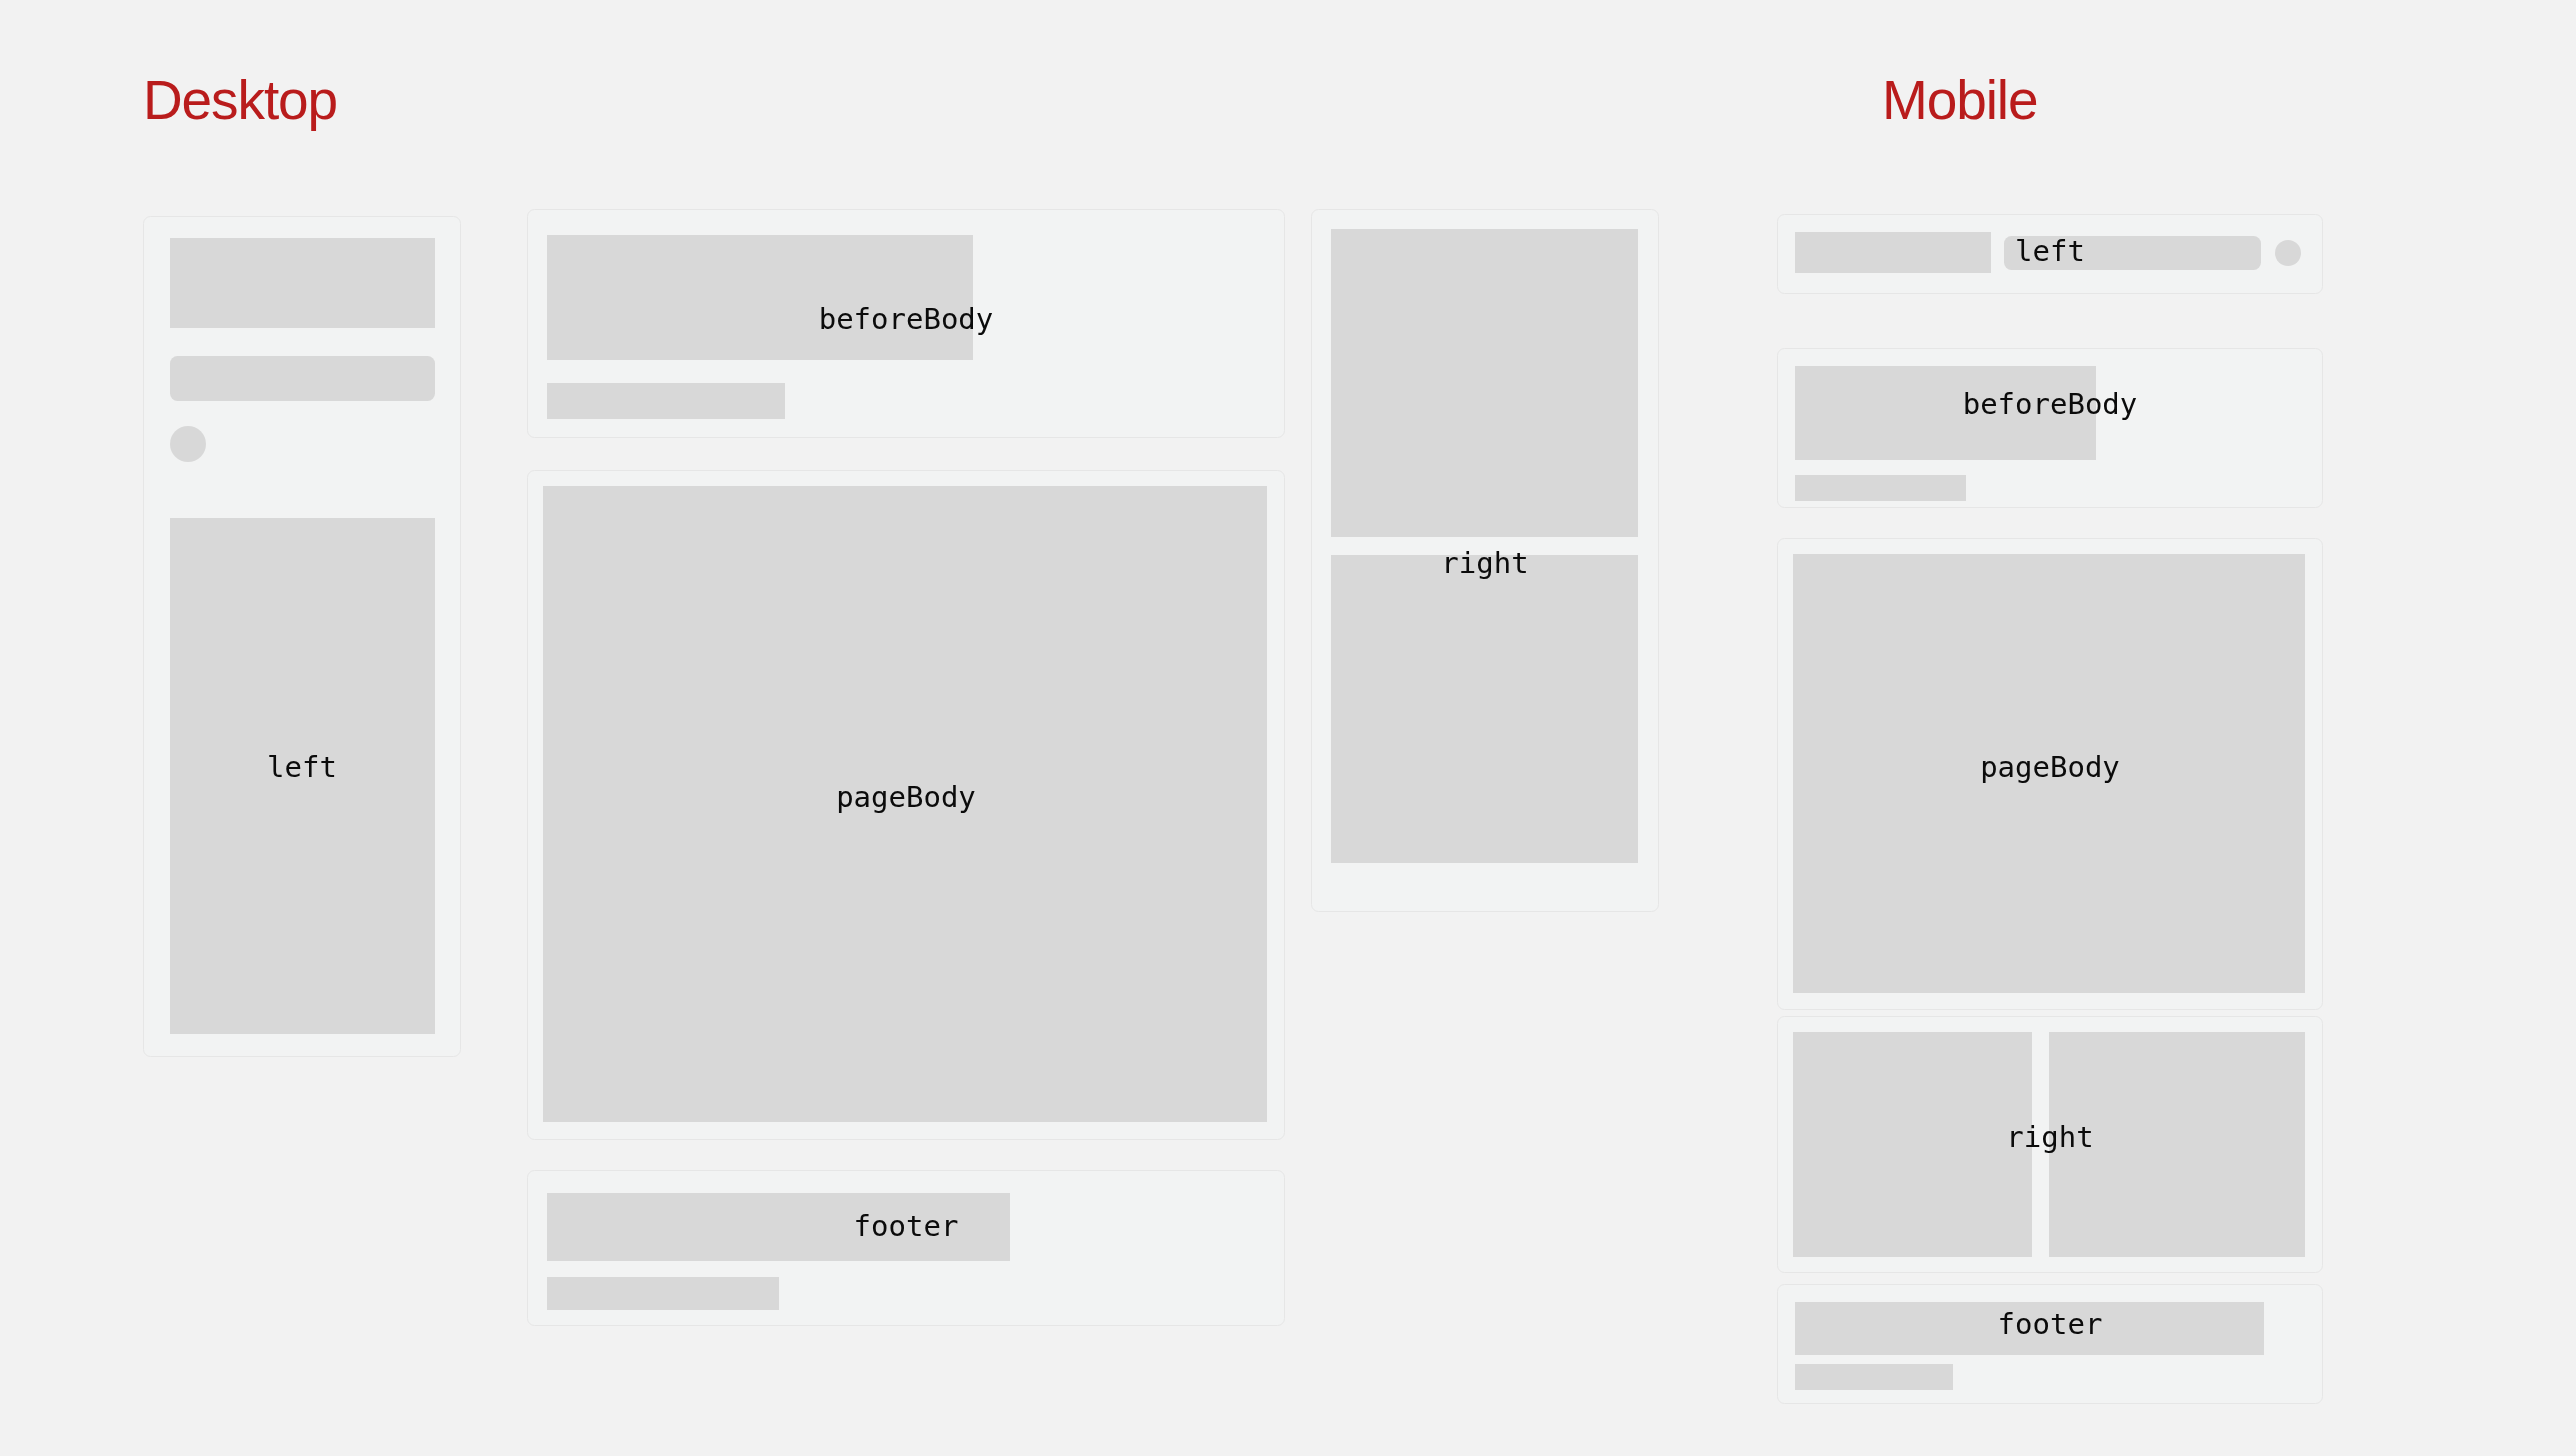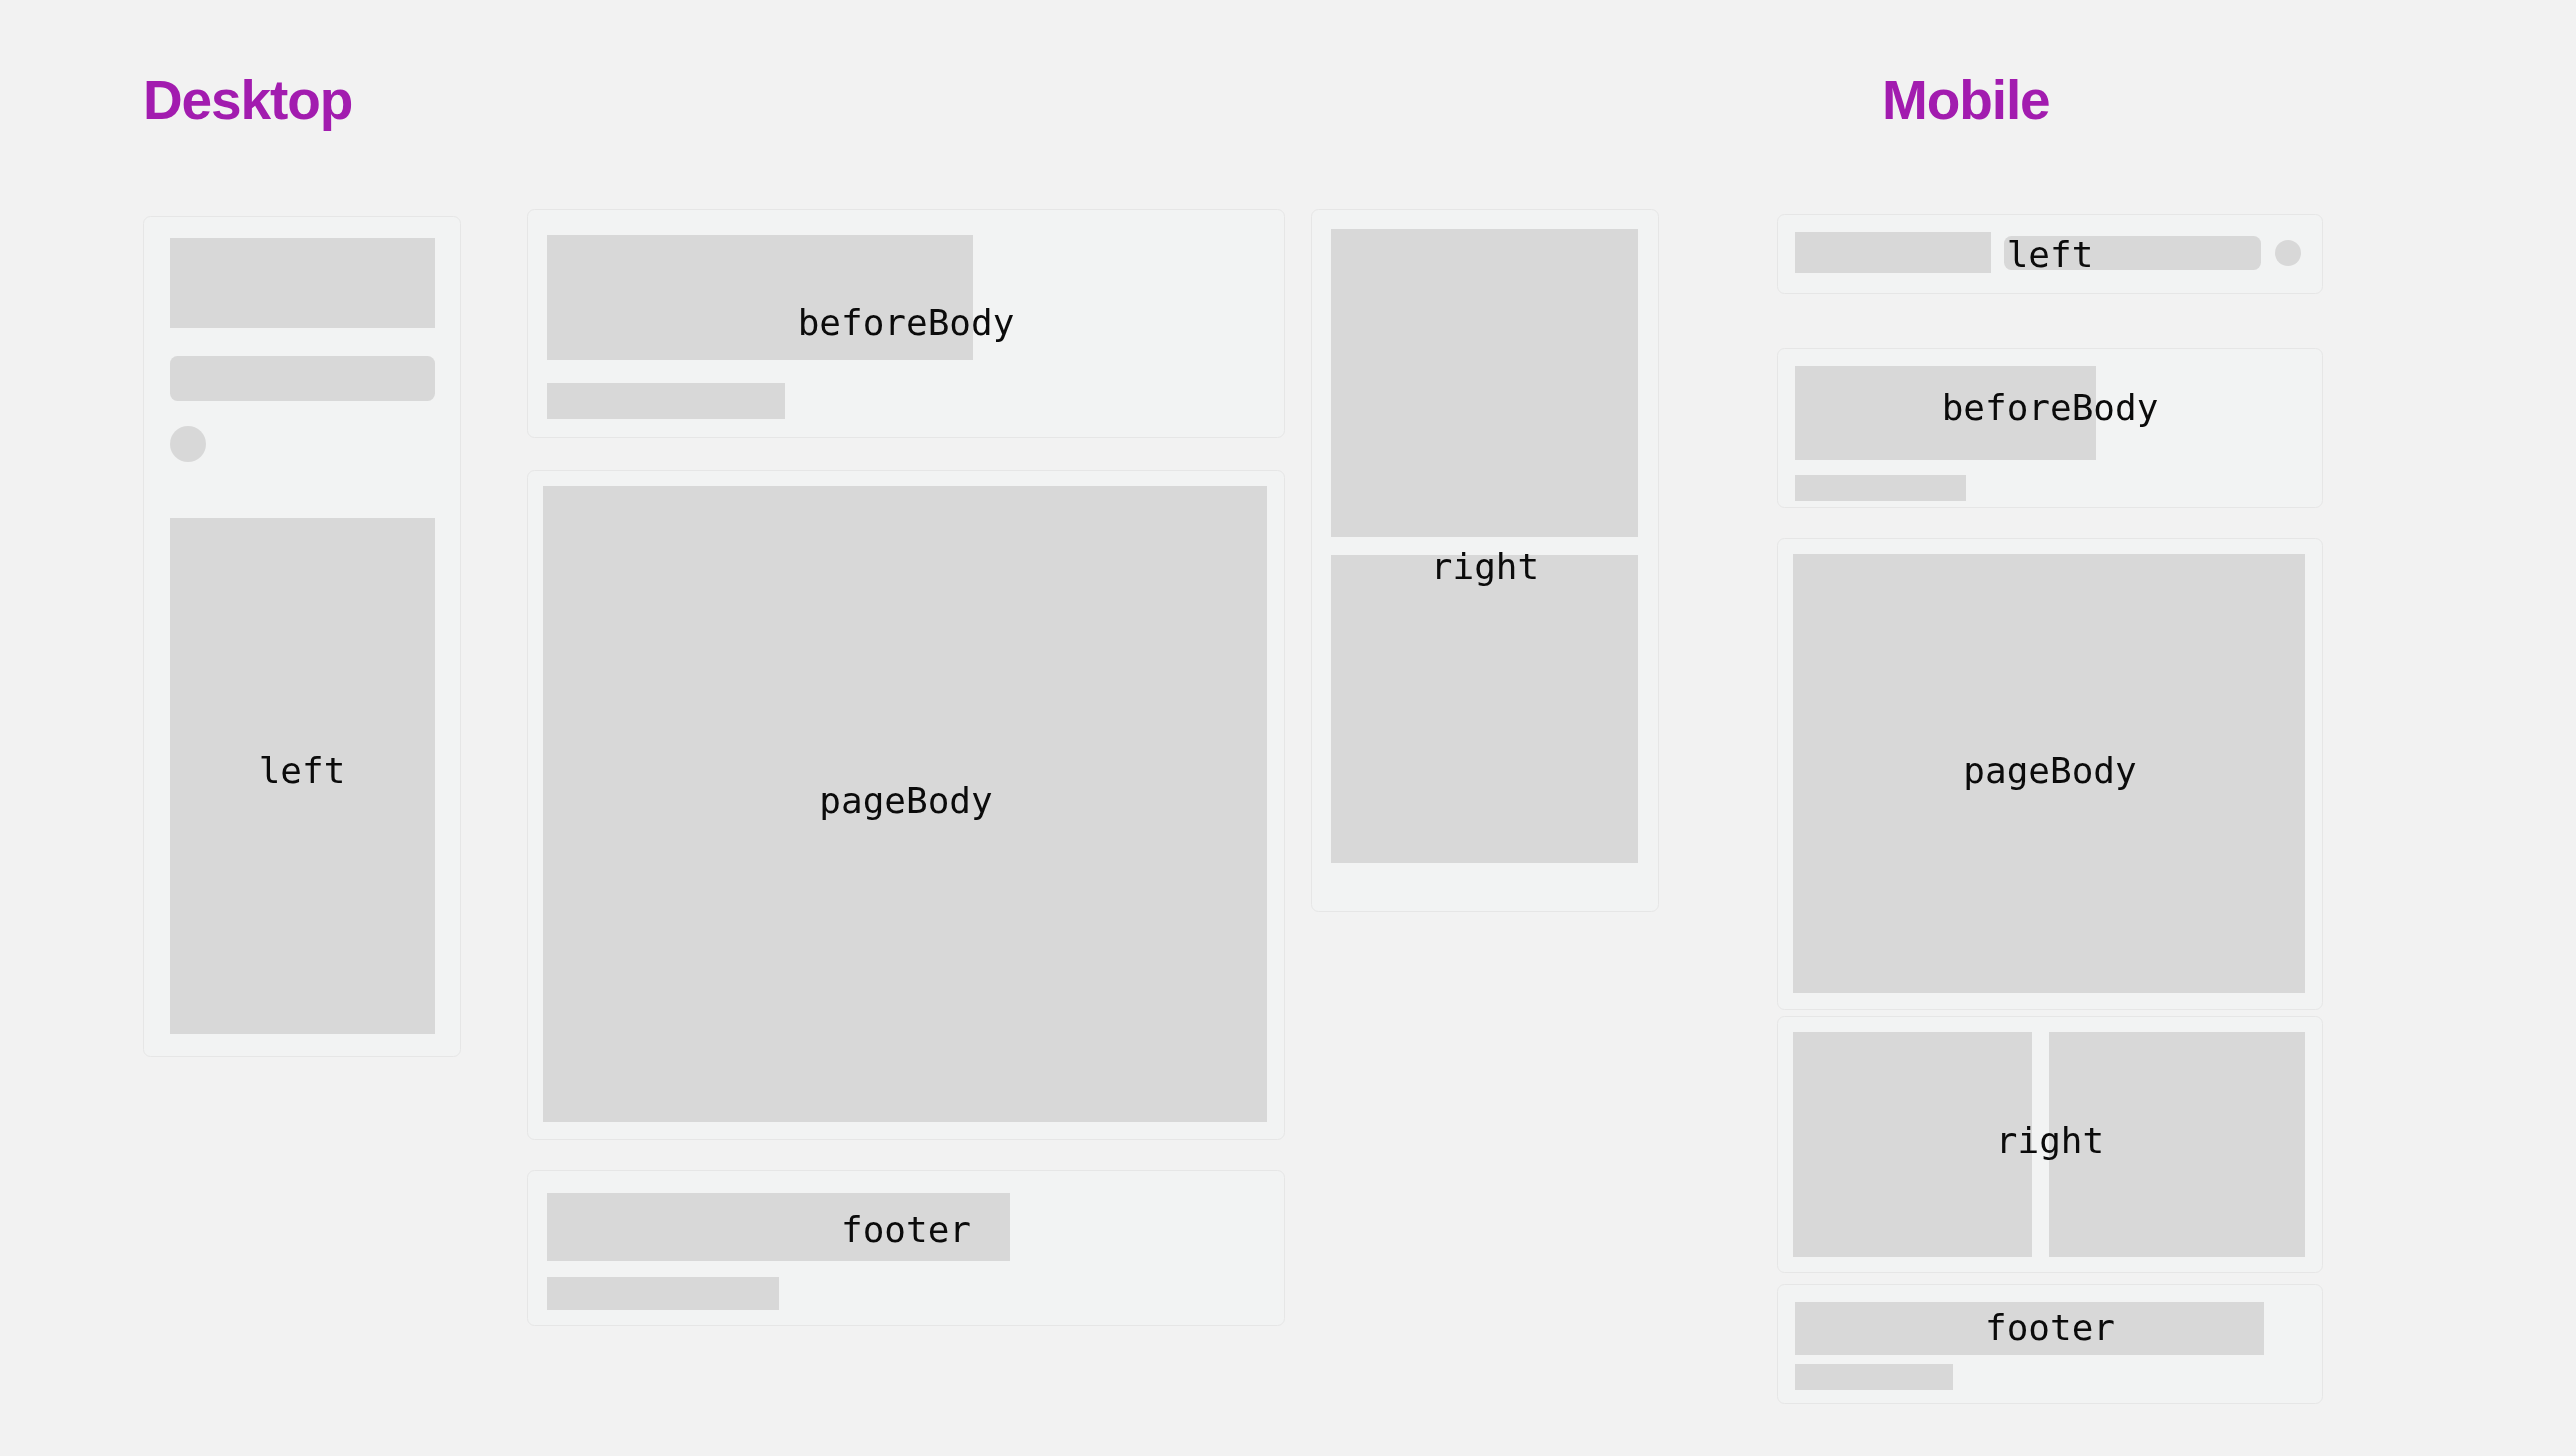--- a/index.html
+++ b/index.html
@@ -16,24 +16,24 @@
     position: relative;
     width: 2576px;
     height: 1456px;
     background: #f2f2f2;
   }
 
   
   .section-title {
     position: absolute;
     font-family: "Liberation Sans", sans-serif;
-    font-weight: bold;
+    font-weight: normal;
     font-size: 55px;
     letter-spacing: -1.1px;
-    color: #a21caf;
+    color: #b91c1c;
     line-height: 1;
     white-space: nowrap;
   }
   #title-desktop { left: 143px; top: 73px; }
   #title-mobile  { left: 1882px; top: 73px; }
 
   
   .panel {
     position: absolute;
     background: #f2f3f3;
@@ -46,21 +46,21 @@
     position: absolute;
     background: #d8d8d8;
   }
   .sk.rounded { border-radius: 7.5px; }
   .sk.circle  { border-radius: 50%; }
 
   
   .slot-label {
     position: absolute;
     font-family: "DejaVu Sans Mono", "Liberation Mono", monospace;
-    font-size: 36px;
+    font-size: 29px;
     color: #0b0b0b;
     line-height: 1;
     white-space: nowrap;
     z-index: 5;
     pointer-events: none;
   }
   .slot-label.centered {
     left: 0;
     right: 0;
     text-align: center;

